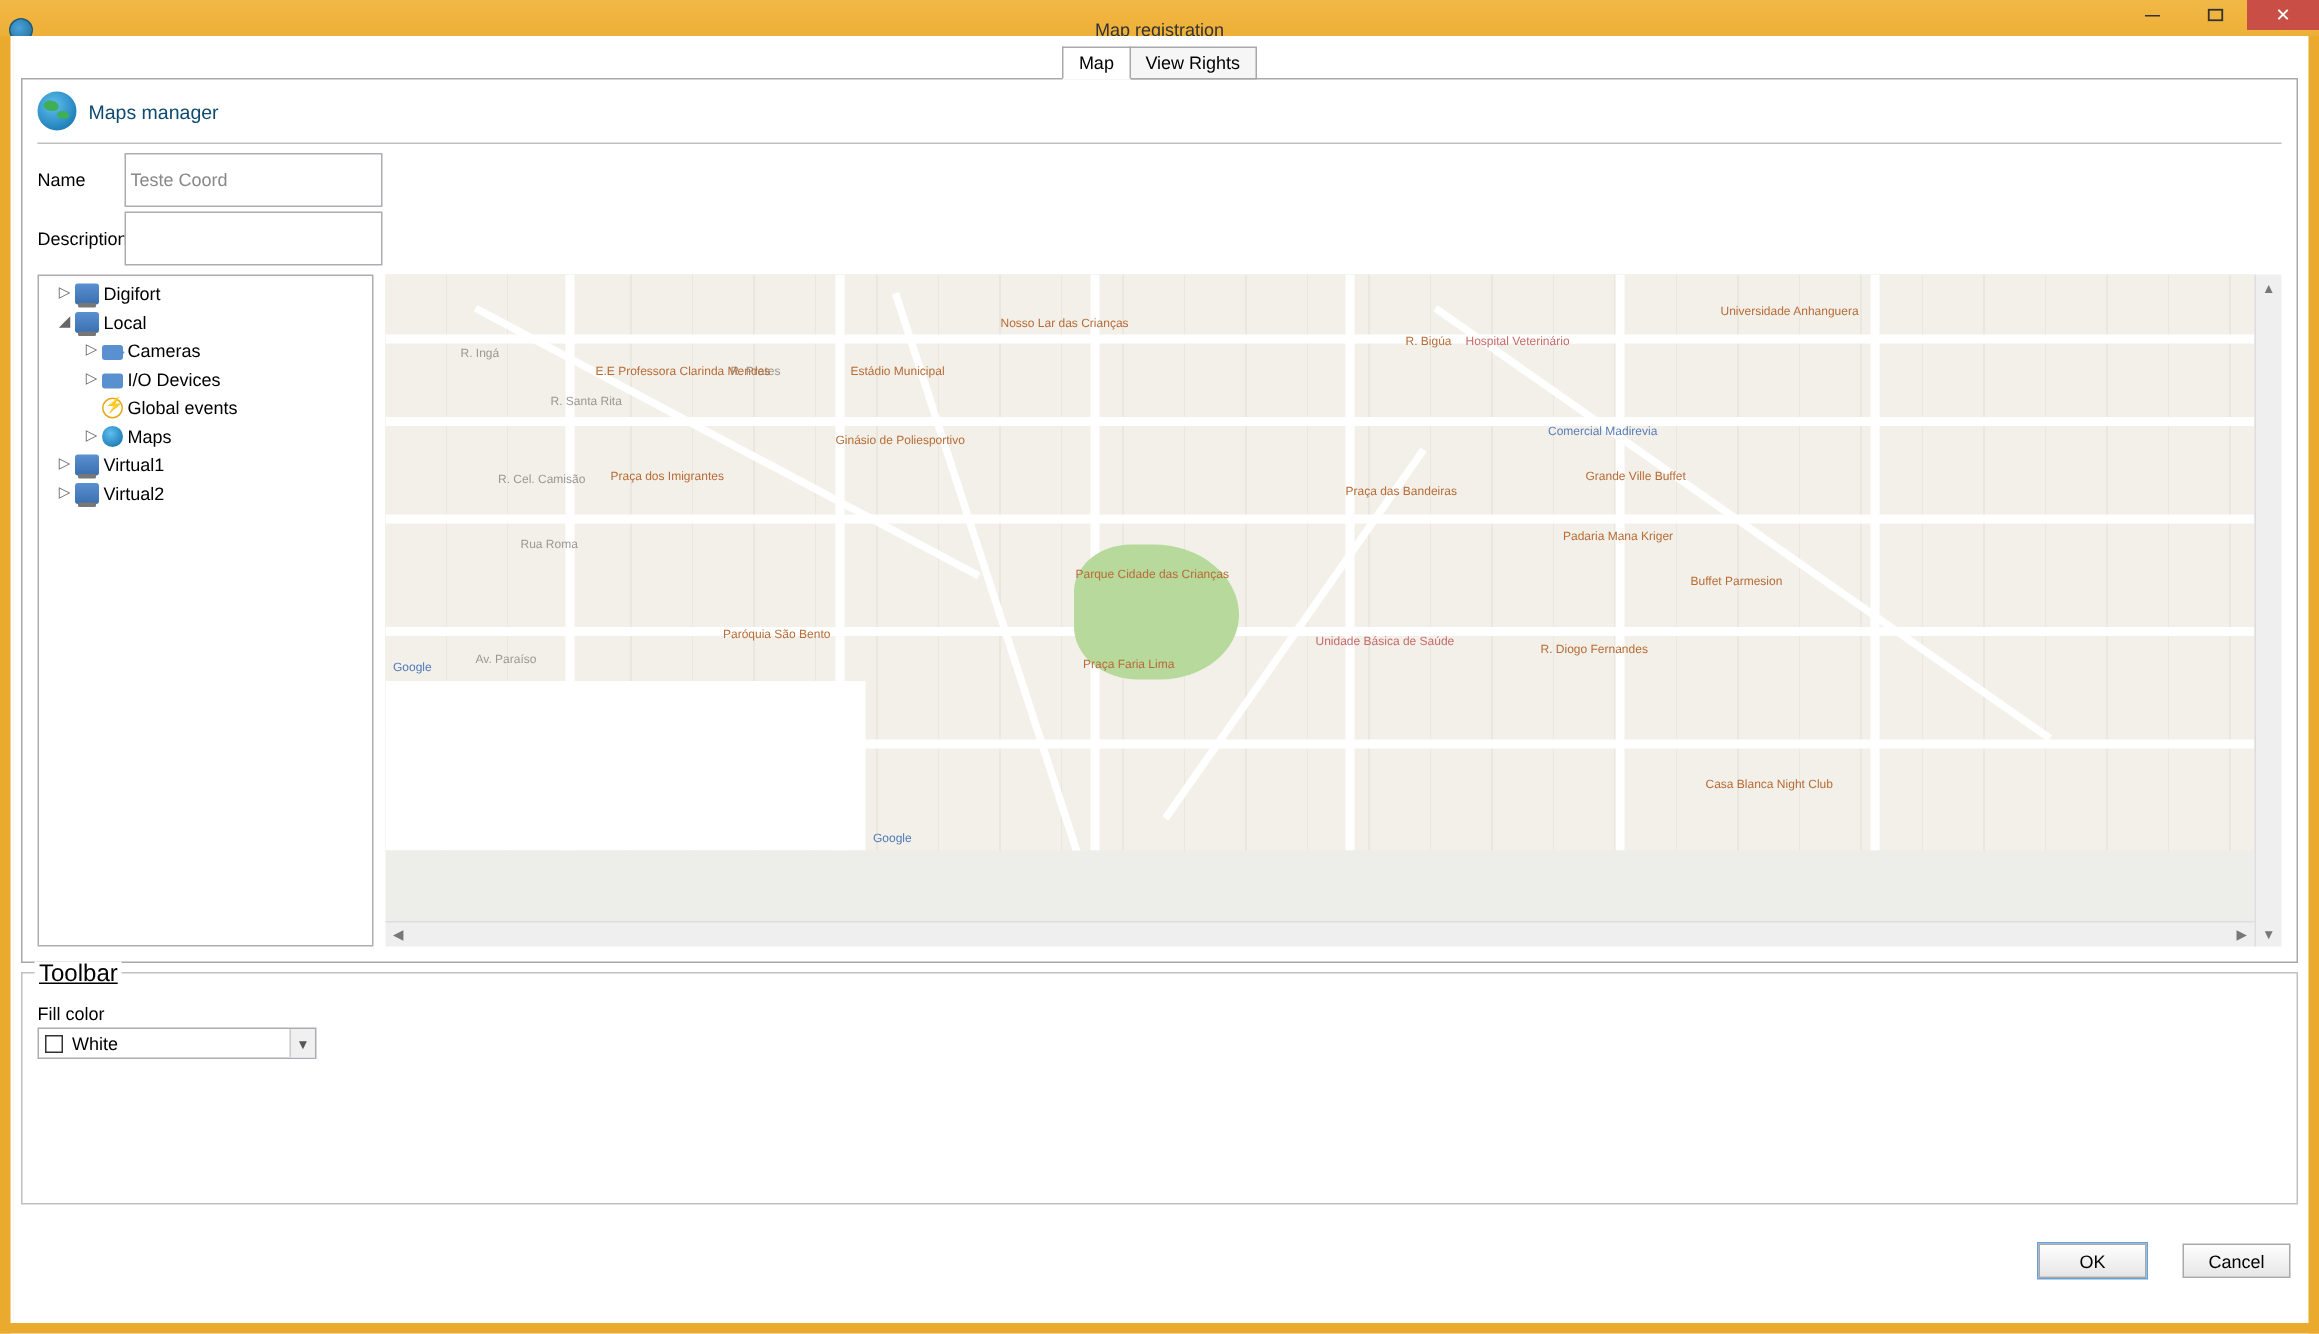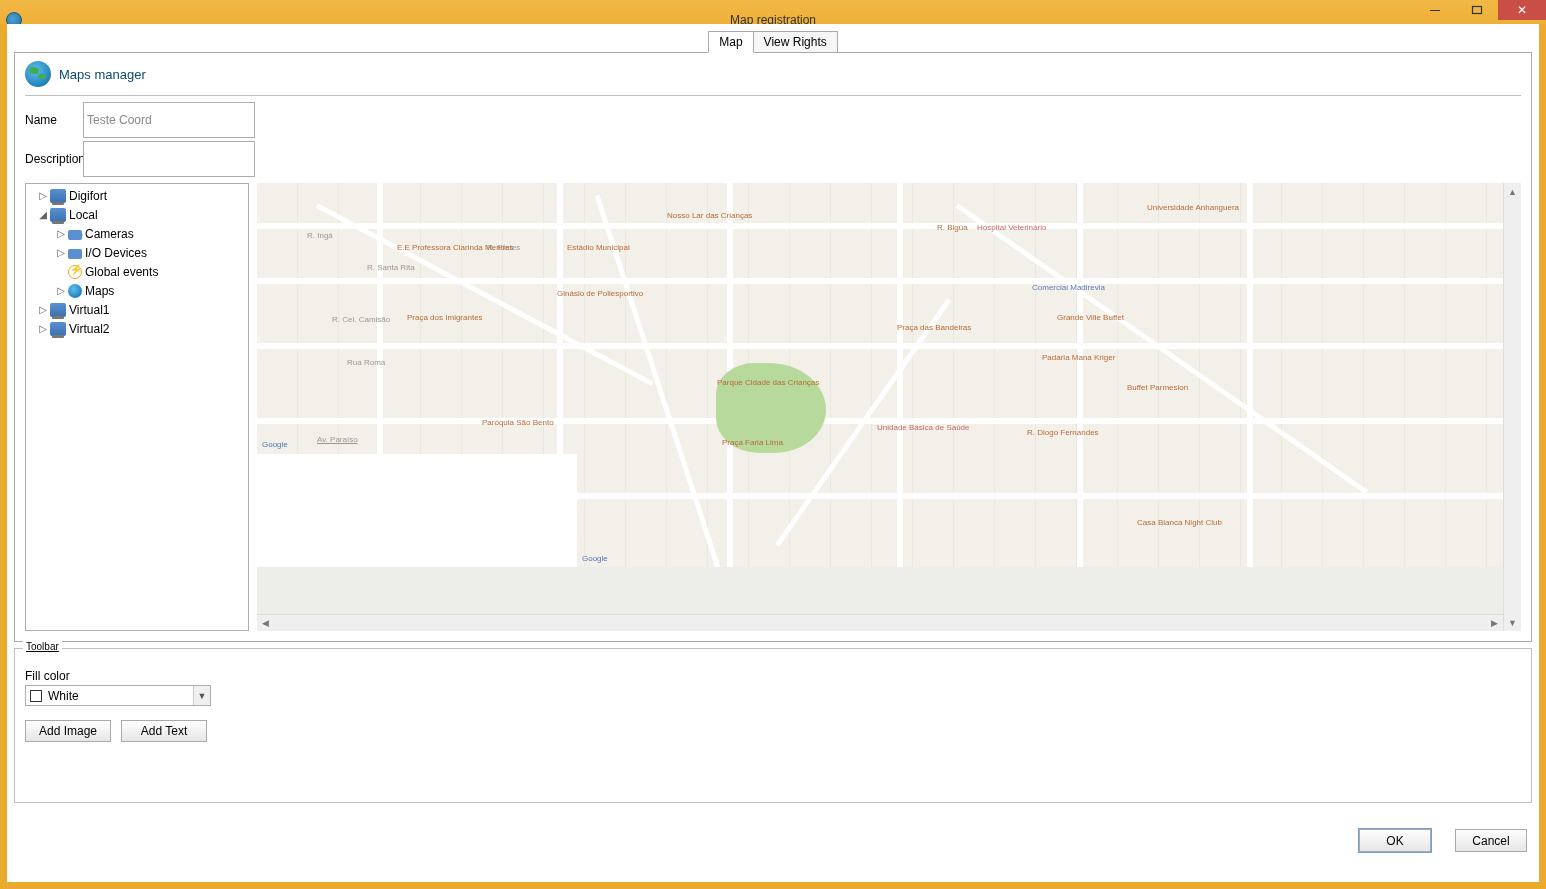--- a/index.html
+++ b/index.html
@@ -63,21 +63,21 @@
   .park{position:absolute;left:459px;top:180px;width:110px;height:90px;background:#b7d99b;border-radius:40% 60% 55% 45%;}
   .maplabel{position:absolute;font-size:8px;color:#9b9890;white-space:nowrap;}
   .poi{position:absolute;font-size:8px;color:#b86b36;white-space:nowrap;}
   .poi-blue{color:#5a7db8;}
   .poi-red{color:#c76a6a;}
   .white-block{position:absolute;left:0;top:271px;width:320px;height:113px;background:#fff;}
   .map-scroll-h{height:17px;background:#efefef;border-top:1px solid #ddd;display:flex;align-items:center;}
   .map-scroll-h .arrow{width:17px;text-align:center;color:#777;font-size:9px;}
   
   .group-toolbar{margin:6px 7px 0 7px;border:1px solid #c0c0c0;padding:20px 10px 10px 10px;position:relative;height:155px;}
-  .group-toolbar .legend{position:absolute;top:-8px;left:8px;background:#fff;padding:0 3px;font-size:10px;text-decoration:underline;}
+  .group-toolbar .legend{position:absolute;top:-8px;left:8px;background:#fff;padding:0 3px;font-size:16px;text-decoration:underline;}
   .fill-label{font-size:12px;margin-bottom:2px;}
   .fill-select{width:186px;height:21px;border:1px solid #abadb3;display:flex;align-items:center;padding:0 4px;background:#fff;position:relative;}
   .fill-select .sw{width:12px;height:12px;border:1px solid #333;background:#fff;margin-right:6px;}
   .fill-select .dd{position:absolute;right:0;top:0;width:17px;height:100%;display:flex;align-items:center;justify-content:center;border-left:1px solid #ccc;background:#f0f0f0;font-size:9px;color:#555;}
   .btn-row{margin-top:14px;display:flex;gap:10px;}
   .btn{width:86px;height:22px;border:1px solid #a9a9a9;background:linear-gradient(#fefefe,#e6e6e6);font-size:12px;display:flex;align-items:center;justify-content:center;cursor:pointer;}
   
   .bottom-btns{position:absolute;right:12px;bottom:30px;display:flex;gap:24px;margin-left:20px;}
   .bottom-btns .btn{width:72px;height:23px;}
   .bottom-btns .btn.default{outline:1px solid #6aa2d8;}
@@ -186,21 +186,21 @@
               <div class="road-v" style="left:990px;top:0;height:384px;"></div>
               <div class="road-d" style="left:60px;top:20px;width:380px;transform:rotate(28deg);"></div>
               <div class="road-d" style="left:340px;top:10px;width:420px;transform:rotate(72deg);"></div>
               <div class="road-d" style="left:520px;top:360px;width:300px;transform:rotate(-55deg);"></div>
               <div class="road-d" style="left:700px;top:20px;width:500px;transform:rotate(35deg);"></div>
               <div class="park"></div>
               <div class="maplabel" style="left:50px;top:48px;">R. Ingá</div>
               <div class="maplabel" style="left:110px;top:80px;">R. Santa Rita</div>
               <div class="maplabel" style="left:75px;top:132px;">R. Cel. Camisão</div>
               <div class="maplabel" style="left:90px;top:175px;">Rua Roma</div>
-              <div class="maplabel" style="left:60px;top:252px;text-decoration:underline;">Av. Paraíso</div>
+              <div class="maplabel" style="left:60px;top:252px;">Av. Paraíso</div>
               <div class="maplabel" style="left:230px;top:60px;">R. Prates</div>
               <div class="poi" style="left:140px;top:60px;">E.E Professora Clarinda Mendes</div>
               <div class="poi" style="left:310px;top:60px;">Estádio Municipal</div>
               <div class="poi" style="left:300px;top:106px;">Ginásio de Poliesportivo</div>
               <div class="poi" style="left:150px;top:130px;">Praça dos Imigrantes</div>
               <div class="poi" style="left:225px;top:235px;">Paróquia São Bento</div>
               <div class="poi" style="left:460px;top:195px;">Parque Cidade das Crianças</div>
               <div class="poi" style="left:465px;top:255px;">Praça Faria Lima</div>
               <div class="poi poi-red" style="left:620px;top:240px;">Unidade Básica de Saúde</div>
               <div class="poi" style="left:640px;top:140px;">Praça das Bandeiras</div>
@@ -234,24 +234,20 @@
   </div>
 
   <div class="group-toolbar">
     <span class="legend">Toolbar</span>
     <div class="fill-label">Fill color</div>
     <div class="fill-select">
       <span class="sw"></span>
       <span>White</span>
       <span class="dd">▼</span>
     </div>
-    <div class="btn-row">
-      <div class="btn">Add Image</div>
-      <div class="btn">Add Text</div>
-    </div>
   </div>
 
   <div class="bottom-btns">
     <div class="btn default">OK</div>
     <div class="btn">Cancel</div>
   </div>
 
 </div>
 
 </body></html>

